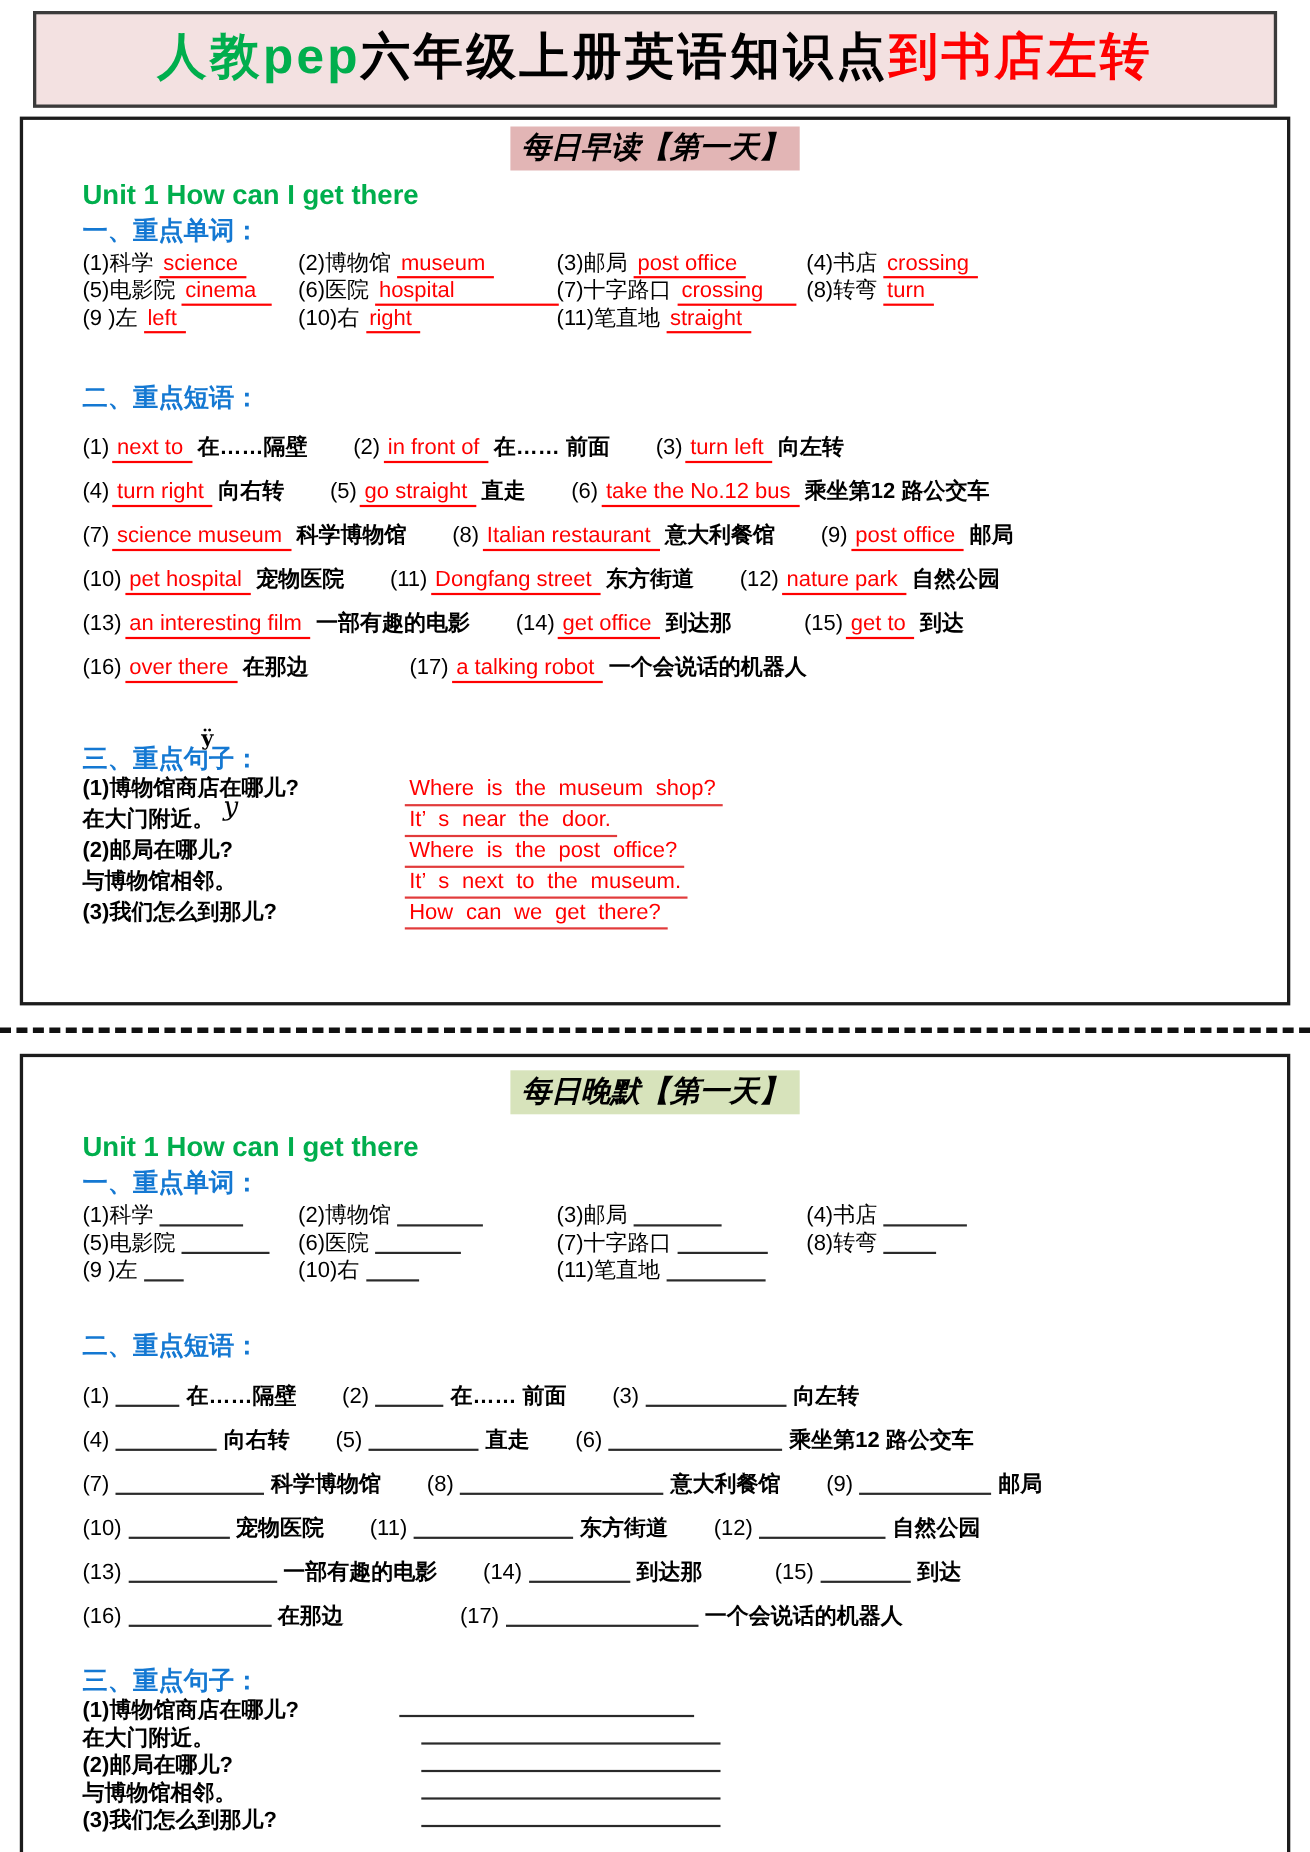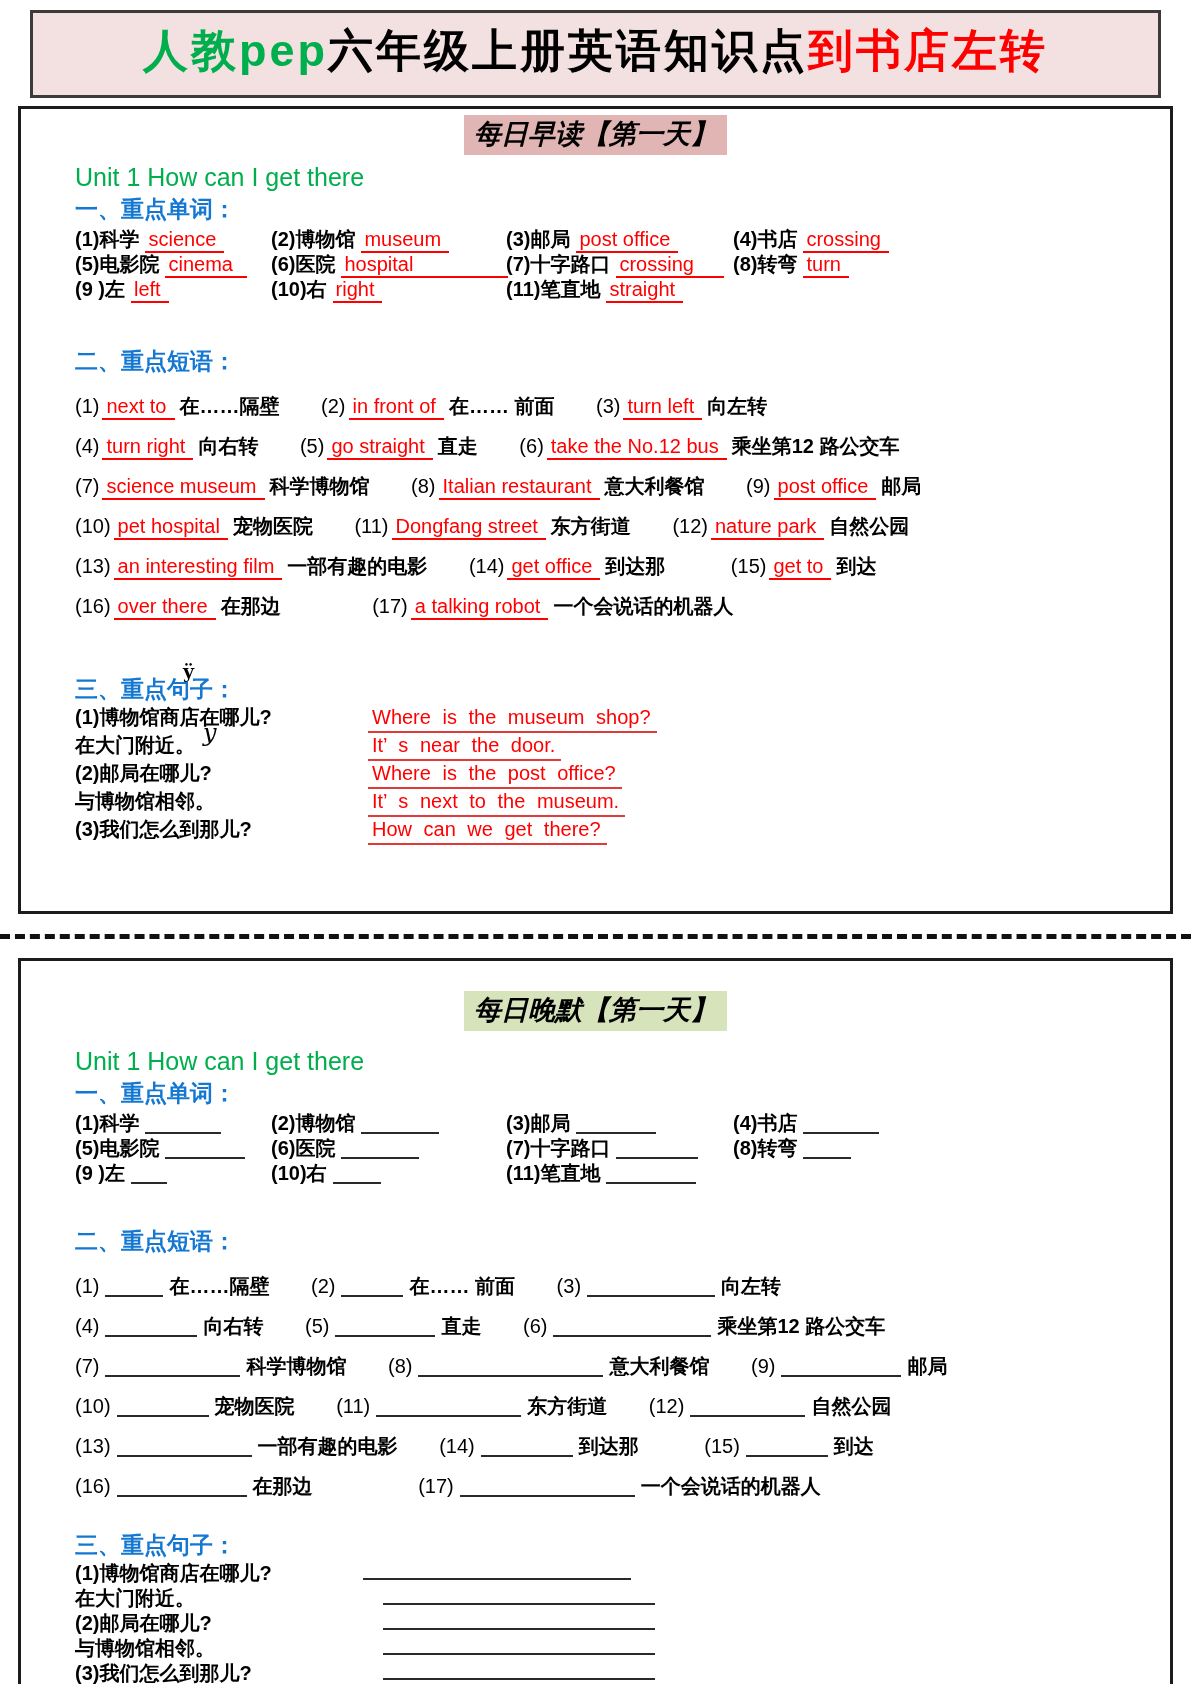--- a/index.html
+++ b/index.html
@@ -18,25 +18,25 @@
   .page-box{
     margin:8px 18px 0;border:3px solid #1c1c1c;background:#fff;
     padding:6px 20px 0 54px;position:relative;
   }
   .page-box.morning{padding-bottom:66px;}
   .page-box.evening{padding-bottom:118px;}
   .badge-row{text-align:center;margin-left:-34px;font-style:italic;}
   .badge{display:inline-block;font-size:27px;font-weight:700;padding:1px 10px 3px;color:#000;}
   .badge-pink{background:#e2b5b5;}
   .badge-green{background:#d7e3bb;}
-  .unit{color:#00AE4D;font-size:25px;font-weight:400;margin-top:8px;white-space:nowrap;}
+  .unit{color:#00AE4D;font-size:25px;font-weight:700;margin-top:8px;white-space:nowrap;}
   .slabel{color:#1478D2;font-size:23px;font-weight:700;margin-top:2px;white-space:nowrap;}
   .wgrid{display:grid;grid-template-columns:196px 235px 227px auto;font-size:20px;line-height:25px;margin-top:2px;}
   .wcell{white-space:nowrap;}
-  .wl{font-weight:700;}
+  .wl{font-weight:400;}
   .ru{
     color:#FF0000;border-bottom:2px solid #FF0000;
     padding:0 8px 1px 3px;margin-left:6px;white-space:nowrap;
   }
   .pline{font-size:20px;margin-top:13px;white-space:nowrap;}
   .pline:first-of-type{margin-top:16px;}
   .pitem{margin-right:36px;}
   .pitem:last-child{margin-right:0;}
   .pnum{font-weight:400;}
   .pen{color:#FF0000;border-bottom:2px solid #FF0000;padding:0 8px 1px 4px;margin:0 5px 0 3px;}
@@ -141,21 +141,21 @@
     <div class="srow">
         <span class="szh">(3)我们怎么到那儿?</span>
         <span class="sen">How can we get there?</span>
       </div>
   </div>
 </div>
 
 <div class="divider"></div>
 
 <div class="page-box evening">
-  <div class="badge-row" style="margin-top:24px">
+  <div class="badge-row" style="margin-top:6px">
     <span class="badge badge-green">每日晚默【第一天】</span>
   </div>
   <div class="unit" style="margin-top:16px">Unit 1  How can I get there</div>
 
   <div class="slabel">一、重点单词：</div>
   <div class="wgrid">
     <span class="wcell"><span class="wl">(1)科学</span><span class="blank" style="width:76px"></span></span>
     <span class="wcell"><span class="wl">(2)博物馆</span><span class="blank" style="width:78px"></span></span>
     <span class="wcell"><span class="wl">(3)邮局</span><span class="blank" style="width:80px"></span></span>
     <span class="wcell"><span class="wl">(4)书店</span><span class="blank" style="width:76px"></span></span>

